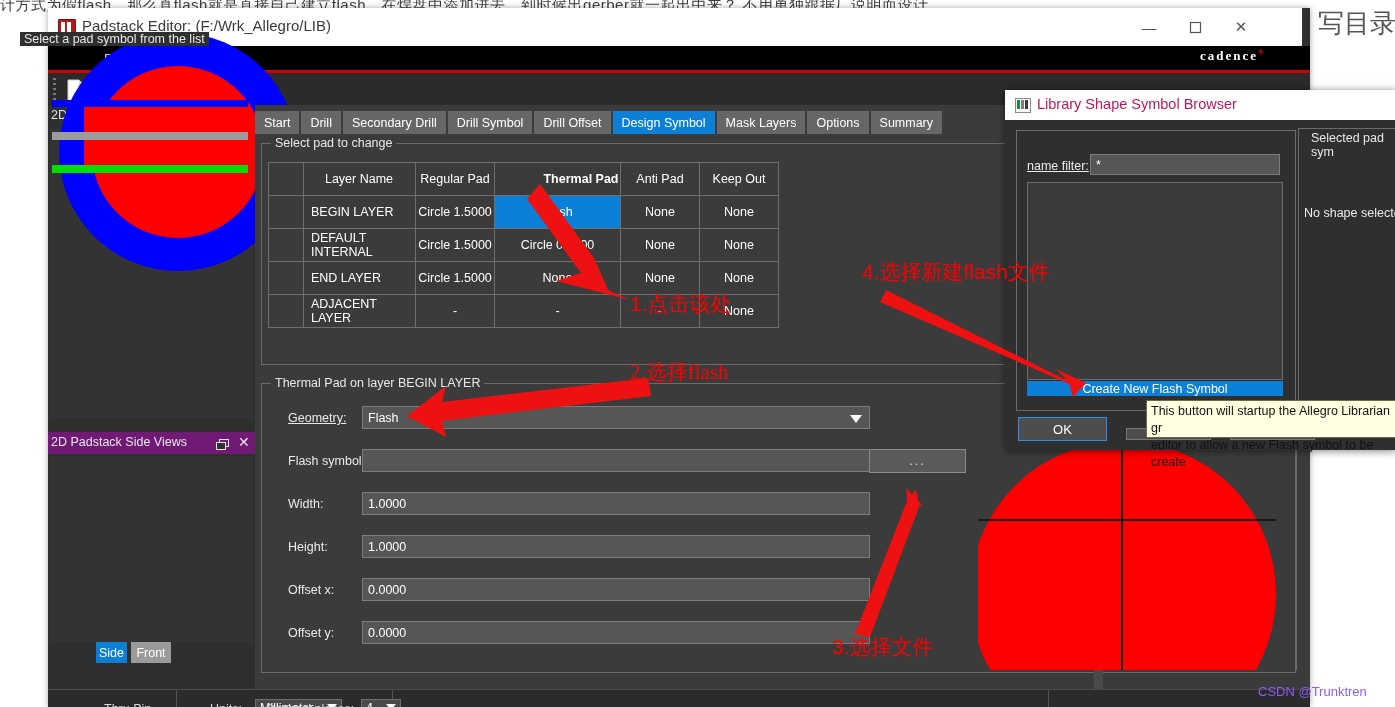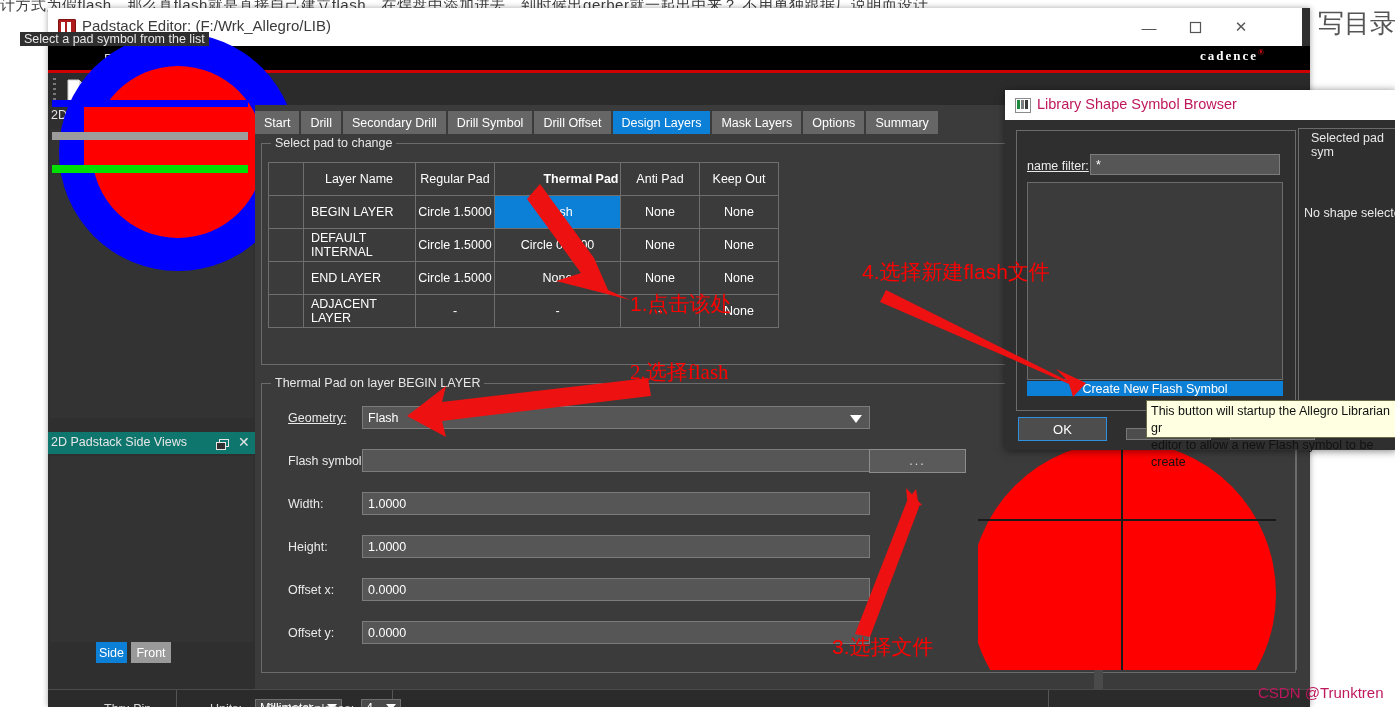--- a/index.html
+++ b/index.html
@@ -79,21 +79,21 @@
   .dock-panel{background:#3a3a3a;}
   #panel-top{left:0px;top:97px;width:207px;height:319px;background:#2f2f2f;}
   #panel-top-head{left:0;top:0;width:207px;height:22px;background:#2f2f2f;}
   .dock-title{left:3px;top:3px;color:#e6e6e6;font-size:12.5px;}
   .dock-close{font-size:14px;color:#e6e6e6;}
   #panel-top-canvas{left:2px;top:24px;width:203px;height:289px;background:#333333;}
   #top-pad-blue{left:11px;top:25px;width:238px;height:238px;border-radius:50%;background:#0000ff;}
   #top-pad-red{left:44px;top:58px;width:172px;height:172px;border-radius:50%;background:#ff0000;}
 
   #panel-side{left:0px;top:424px;width:207px;height:235px;background:#2f2f2f;}
-  #panel-side-head{left:0;top:0;width:207px;height:22px;background:#0f766e;text-decoration:underline;}
+  #panel-side-head{left:0;top:0;width:207px;height:22px;background:#701a75;text-decoration:underline;}
   #panel-side-canvas{left:2px;top:24px;width:203px;height:186px;background:#333333;}
   #sv-blue{left:4px;top:92px;width:196px;height:7px;background:#0000ff;}
   #sv-red-top{left:36px;top:99px;width:132px;height:26px;background:#ff0000;}
   #sv-gray{left:4px;top:124px;width:196px;height:8px;background:#9c9c9c;}
   #sv-red-bot{left:36px;top:132px;width:132px;height:26px;background:#ff0000;}
   #sv-green{left:4px;top:157px;width:196px;height:8px;background:#00e000;}
   .vtab{top:634px;height:21px;font-size:12.5px;display:flex;align-items:center;justify-content:center;}
   #vtab-side{left:48px;width:31px;background:#0c7fd6;color:#fff;}
   #vtab-front{left:83px;width:40px;background:#9a9a9a;color:#fff;}
 
@@ -195,21 +195,21 @@
   }
 
   
   .anno-text{color:#ff0000;font-size:21px;white-space:nowrap;}
   .anno-svg{left:0;top:0;width:1395px;height:707px;pointer-events:none;}
   #anno1{left:630px;top:290px;}
   #anno2{left:630px;top:358px;font-family:Liberation Serif, serif;}
   #anno3{left:832px;top:633px;}
   #anno4{left:862px;top:258px;}
 
-  #watermark{left:1258px;top:684px;color:#be185d;font-size:15px;}
+  #watermark{left:1258px;top:684px;color:#8b5cf6;font-size:13px;}
 </style>
 </head>
 <body>
 
 <div class="abs" id="bg-page"></div>
 <div class="abs" id="bg-text-top">计方式为假flash，那么真flash就是直接自己建立flash，在焊盘中添加进去，到时候出gerber就一起出中来？ 不用单独跟据厂说明而设计</div>
 <div class="abs" id="bg-text-right">写目录标</div>
 
 <div class="abs" id="app-window">
 
@@ -320,21 +320,21 @@
       <span class="arw"></span>
   </div>
 
   <div class="abs" id="content">
     <div class="abs" id="tabstrip">
       <div class="tab">Start</div>
       <div class="tab">Drill</div>
       <div class="tab">Secondary Drill</div>
       <div class="tab">Drill Symbol</div>
       <div class="tab">Drill Offset</div>
-      <div class="tab active">Design Layers</div>
+      <div class="tab active">Design Symbol</div>
       <div class="tab">Mask Layers</div>
       <div class="tab">Options</div>
       <div class="tab">Summary</div>
     </div>
 
     <div class="abs groupbox" id="gb-select"></div>
     <div class="abs group-label" id="gb-select-label">Select pad to change</div>
 
     <table class="abs" id="padtable">
       <thead>

